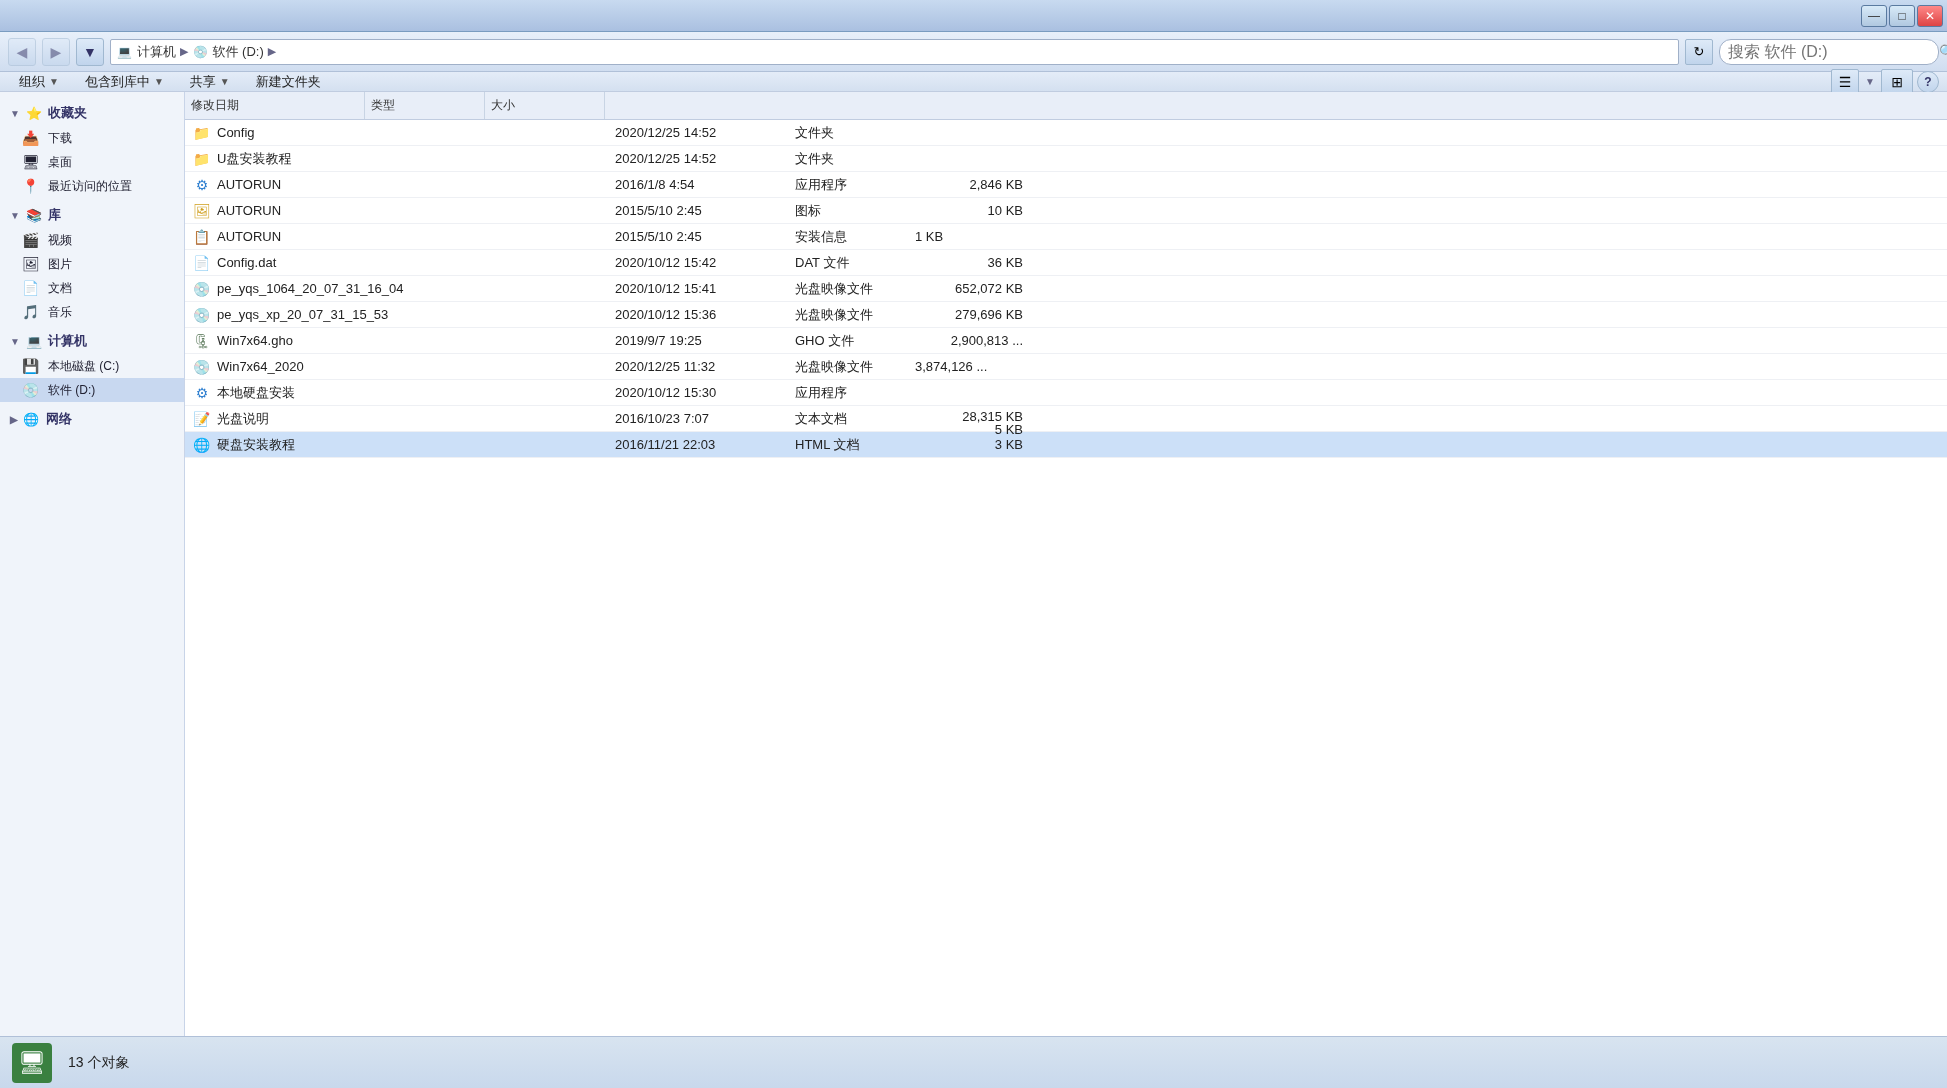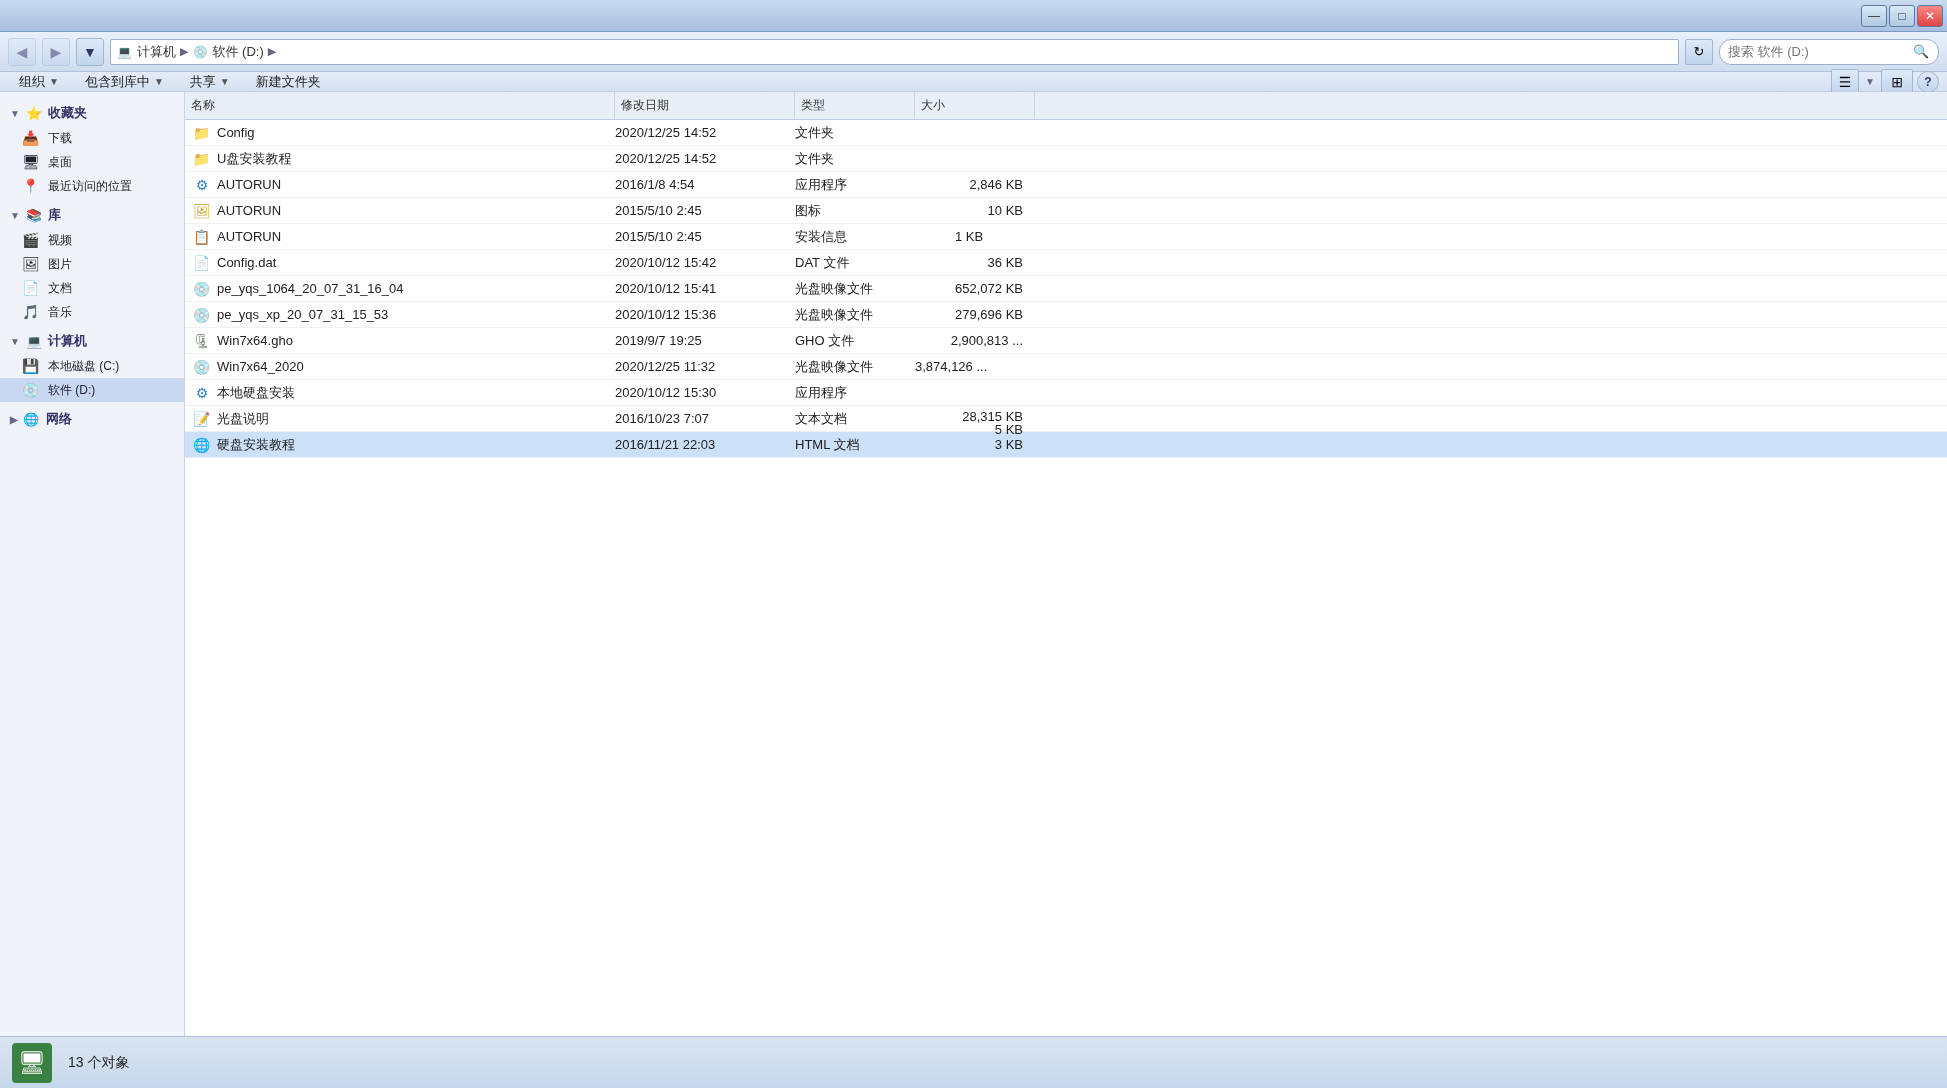--- a/index.html
+++ b/index.html
@@ -118,21 +118,21 @@
       background: white;
       display: flex;
       align-items: center;
       padding: 0 8px;
       gap: 4px;
     }
     .search-input {
       border: none;
       outline: none;
       flex: 1;
-      font-size: 13px;
+      font-size: 16px;
       color: #0f766e;
       background: transparent;
     }
     .search-icon-btn {
       color: #668;
       font-size: 13px;
       cursor: pointer;
     }
 
     
@@ -475,23 +475,20 @@
         <span class="section-toggle">▶</span>
         <span class="network-icon">🌐</span>
         <span>网络</span>
       </div>
     </div>
   </div>
 
   <div class="file-list-area">
 
     <div class="file-list-header">
-      <div class="col-name header-cell">
-        <span>名称</span>
-      </div>
       <div class="col-date header-cell">
         <span>修改日期</span>
       </div>
       <div class="col-type header-cell">
         <span>类型</span>
       </div>
       <div class="col-size header-cell">
         <span>大小</span>
       </div>
       <div class="col-extra"></div>
@@ -538,21 +535,21 @@
     <div class="col-size" style="text-align:right;padding-right:12px;">10 KB</div>
     <div class="col-extra"></div>
   </div>
         <div class="file-row">
     <div class="col-name">
       <span class="file-icon inf-icon">📋</span>
       <span>AUTORUN</span>
     </div>
     <div class="col-date">2015/5/10 2:45</div>
     <div class="col-type">安装信息</div>
-    <div class="col-size" style="text-align:center;padding-right:12px;">1 KB</div>
+    <div class="col-size" style="text-align:left;padding-right:12px;">1 KB</div>
     <div class="col-extra"></div>
   </div>
         <div class="file-row">
     <div class="col-name">
       <span class="file-icon dat-icon">📄</span>
       <span>Config.dat</span>
     </div>
     <div class="col-date">2020/10/12 15:42</div>
     <div class="col-type">DAT 文件</div>
     <div class="col-size" style="text-align:right;padding-right:12px;">36 KB</div>

